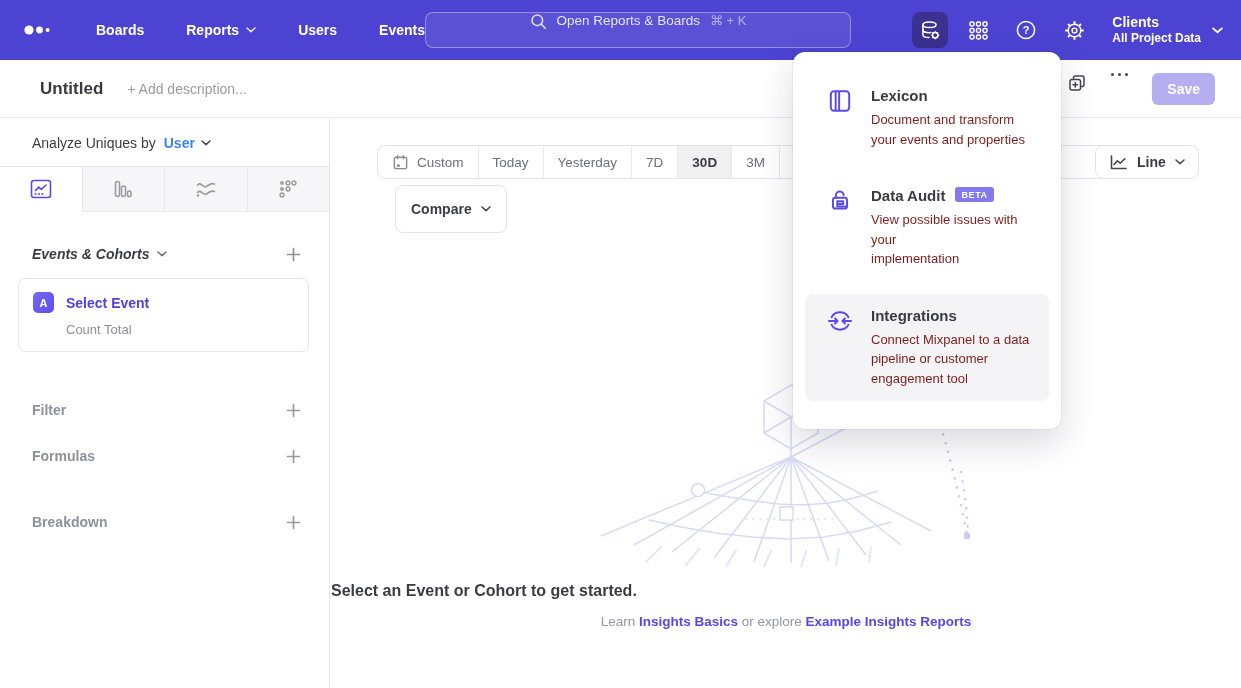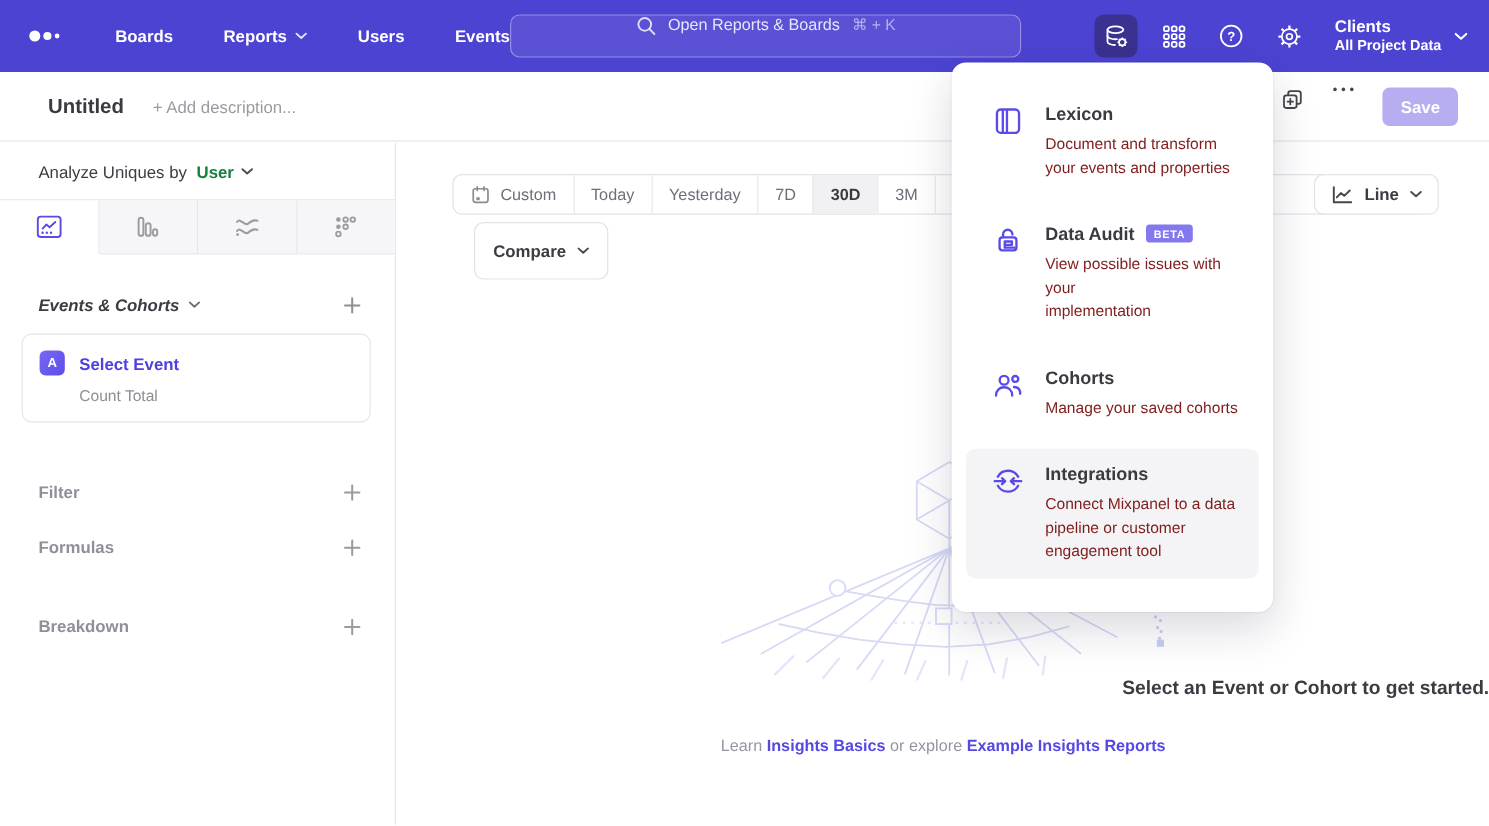--- a/index.html
+++ b/index.html
@@ -37,21 +37,21 @@
   .hdr-icon{color:#45454c;cursor:pointer;display:flex;}
   .dots{display:flex;gap:3.5px;cursor:pointer;}
   .dots i{width:3.6px;height:3.6px;border-radius:50%;background:#45454c;}
   .save-btn{background:#b7aef1;color:#fff;font-size:14px;font-weight:600;border:none;
             border-radius:6px;padding:8px 15px;cursor:pointer;font-family:inherit;}
   
   .sidebar{position:absolute;top:119px;left:0;width:330px;bottom:0;background:#fff;
            border-right:1px solid #e7e7ea;box-sizing:border-box;}
   .analyze-row{height:47px;display:flex;align-items:center;padding:0 32px;gap:6px;
                border-bottom:1px solid #e7e7ea;font-size:14px;color:#3c3c43;}
-  .analyze-value{font-weight:700;display:flex;align-items:center;gap:6px;cursor:pointer;color:#15803d;margin-left:2px;}
+  .analyze-value{font-weight:700;display:flex;align-items:center;gap:6px;cursor:pointer;color:#3b82f6;margin-left:2px;}
   .chart-tabs{display:flex;height:45px;}
   .tab{flex:1;display:flex;align-items:center;justify-content:center;background:#f6f6f8;
        border-right:1px solid #e7e7ea;border-bottom:1px solid #ececef;color:#9b9ba1;cursor:pointer;}
   .tab:last-child{border-right:none;}
   .tab.selected{background:#fff;border-bottom-color:#fff;color:#5a4ae8;}
   .events-header{margin:34px 28px 0 32px;display:flex;align-items:center;font-size:14px;font-weight:700;color:#3c3c43;font-style:italic;}
   .events-header .chev{margin-left:8px;color:#6f6f78;}
   .plus-btn{margin-left:auto;color:#8f8f97;cursor:pointer;display:flex;}
   .event-card{margin:16px 20px 0 18px;border:1px solid #e6e6ea;border-radius:8px;
               padding:13px 14px 14px;cursor:pointer;}
@@ -72,21 +72,21 @@
   .seg.selected{background:#f1f1f4;color:#3a3a41;font-weight:600;}
   .seg-chevron{margin-left:auto;border-left:1px solid #e9e9ec;width:35px;display:flex;align-items:center;
                justify-content:center;color:#55555e;cursor:pointer;border-radius:0 7px 7px 0;}
   .compare-btn{position:absolute;top:66px;left:64px;height:48px;padding:0 15px;border:1px solid #e3e3e7;
                border-radius:8px;background:#fff;display:inline-flex;align-items:center;gap:9px;
                font-size:14px;font-weight:600;color:#3c3c43;cursor:pointer;box-sizing:border-box;}
   .line-btn{position:absolute;top:26px;left:764px;height:34px;padding:0 13px;border:1px solid #e3e3e7;
             border-radius:8px;background:#fff;display:inline-flex;align-items:center;gap:9px;
             font-size:14px;font-weight:600;color:#3c3c43;cursor:pointer;box-sizing:border-box;}
   .watermark{position:absolute;left:255px;top:258px;}
-  .empty-title{position:absolute;top:446px;left:0;right:0;text-align:right;
+  .empty-title{position:absolute;top:463px;left:0;right:0;text-align:left;
                font-size:16px;font-weight:700;color:#3b3b42;}
   .empty-sub{position:absolute;top:495px;left:0;right:0;text-align:center;font-size:13.5px;color:#9595a1;}
   .empty-link{color:#5649e2;font-weight:600;cursor:pointer;}
   
   .menu-panel{position:absolute;left:793px;top:52px;width:268px;background:#fff;border-radius:12px;
               box-shadow:0 0 0 1px rgba(20,20,50,0.05),0 14px 36px rgba(25,25,60,0.16);
               padding:22px 0 16px;z-index:60;box-sizing:border-box;}
   .menu-item{display:flex;gap:18px;margin:0 12px 12px;padding:13px 10px 13px 22px;border-radius:8px;cursor:pointer;}
   .menu-item.highlighted{background:#f4f4f6;}
   .menu-icon{flex:none;margin-top:1px;color:#5a4ae8;}
@@ -396,32 +396,20 @@
       </svg>
       <div class="menu-body">
         <div class="menu-title">
           <span>Data Audit</span>
           <span class="beta">BETA</span>
         </div>
         <div class="menu-desc">View possible issues with your
 implementation</div>
       </div>
     </div>
-    <div class="menu-item">
-      <svg class="menu-icon" width="26" height="26" viewBox="0 0 24 24" fill="none" stroke="currentColor" stroke-width="1.8" stroke-linecap="round">
-        <circle cx="9" cy="8.2" r="3.4"></circle>
-        <path d="M2.8 20c0-4.2 2.9-6.4 6.2-6.4s6.2 2.2 6.2 6.4"></path>
-        <circle cx="17.6" cy="7.2" r="2.3"></circle>
-        <path d="M16.6 13.4c2.8 0 4.8 1.8 4.8 5.1"></path>
-      </svg>
-      <div class="menu-body">
-        <div class="menu-title">Cohorts</div>
-        <div class="menu-desc">Manage your saved cohorts</div>
-      </div>
-    </div>
     <div class="menu-item highlighted">
       <svg class="menu-icon" width="26" height="26" viewBox="0 0 24 24" fill="none" stroke="currentColor" stroke-width="1.8" stroke-linecap="round" stroke-linejoin="round">
         <path d="M4.2 8.5a9 9 0 0 1 15.6 0M19.8 15.5a9 9 0 0 1-15.6 0"></path>
         <path d="M1.8 12h8M7.4 9.7L9.8 12l-2.4 2.3"></path>
         <path d="M22.2 12h-8M16.6 9.7L14.2 12l2.4 2.3"></path>
       </svg>
       <div class="menu-body">
         <div class="menu-title">Integrations</div>
         <div class="menu-desc">Connect Mixpanel to a data
 pipeline or customer

